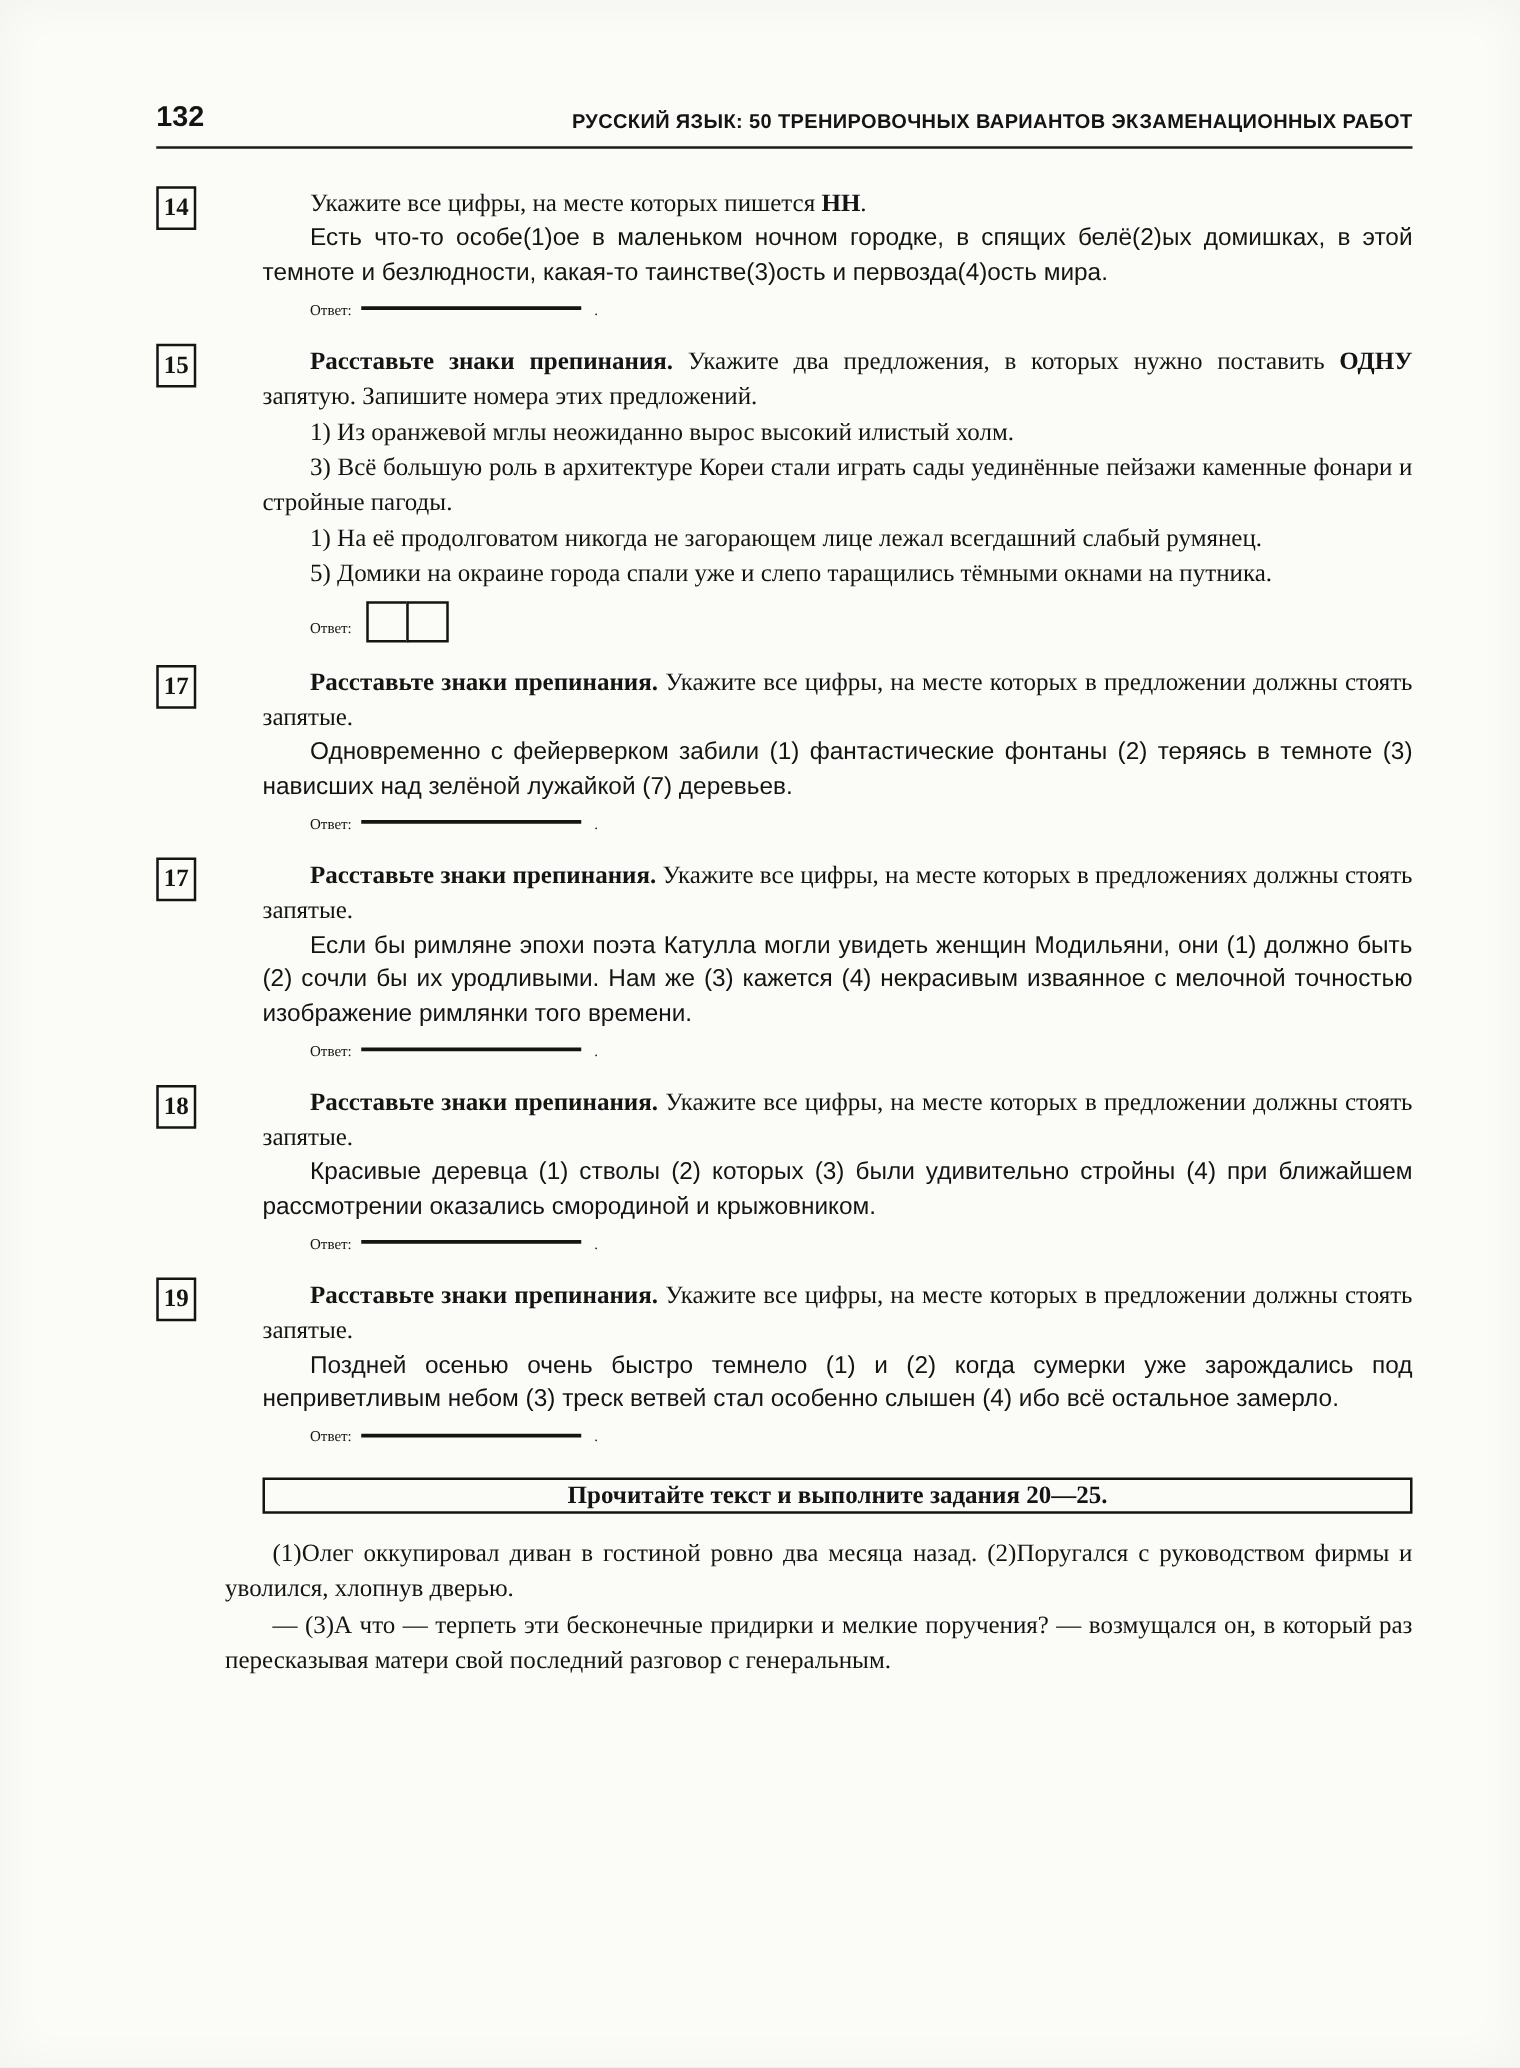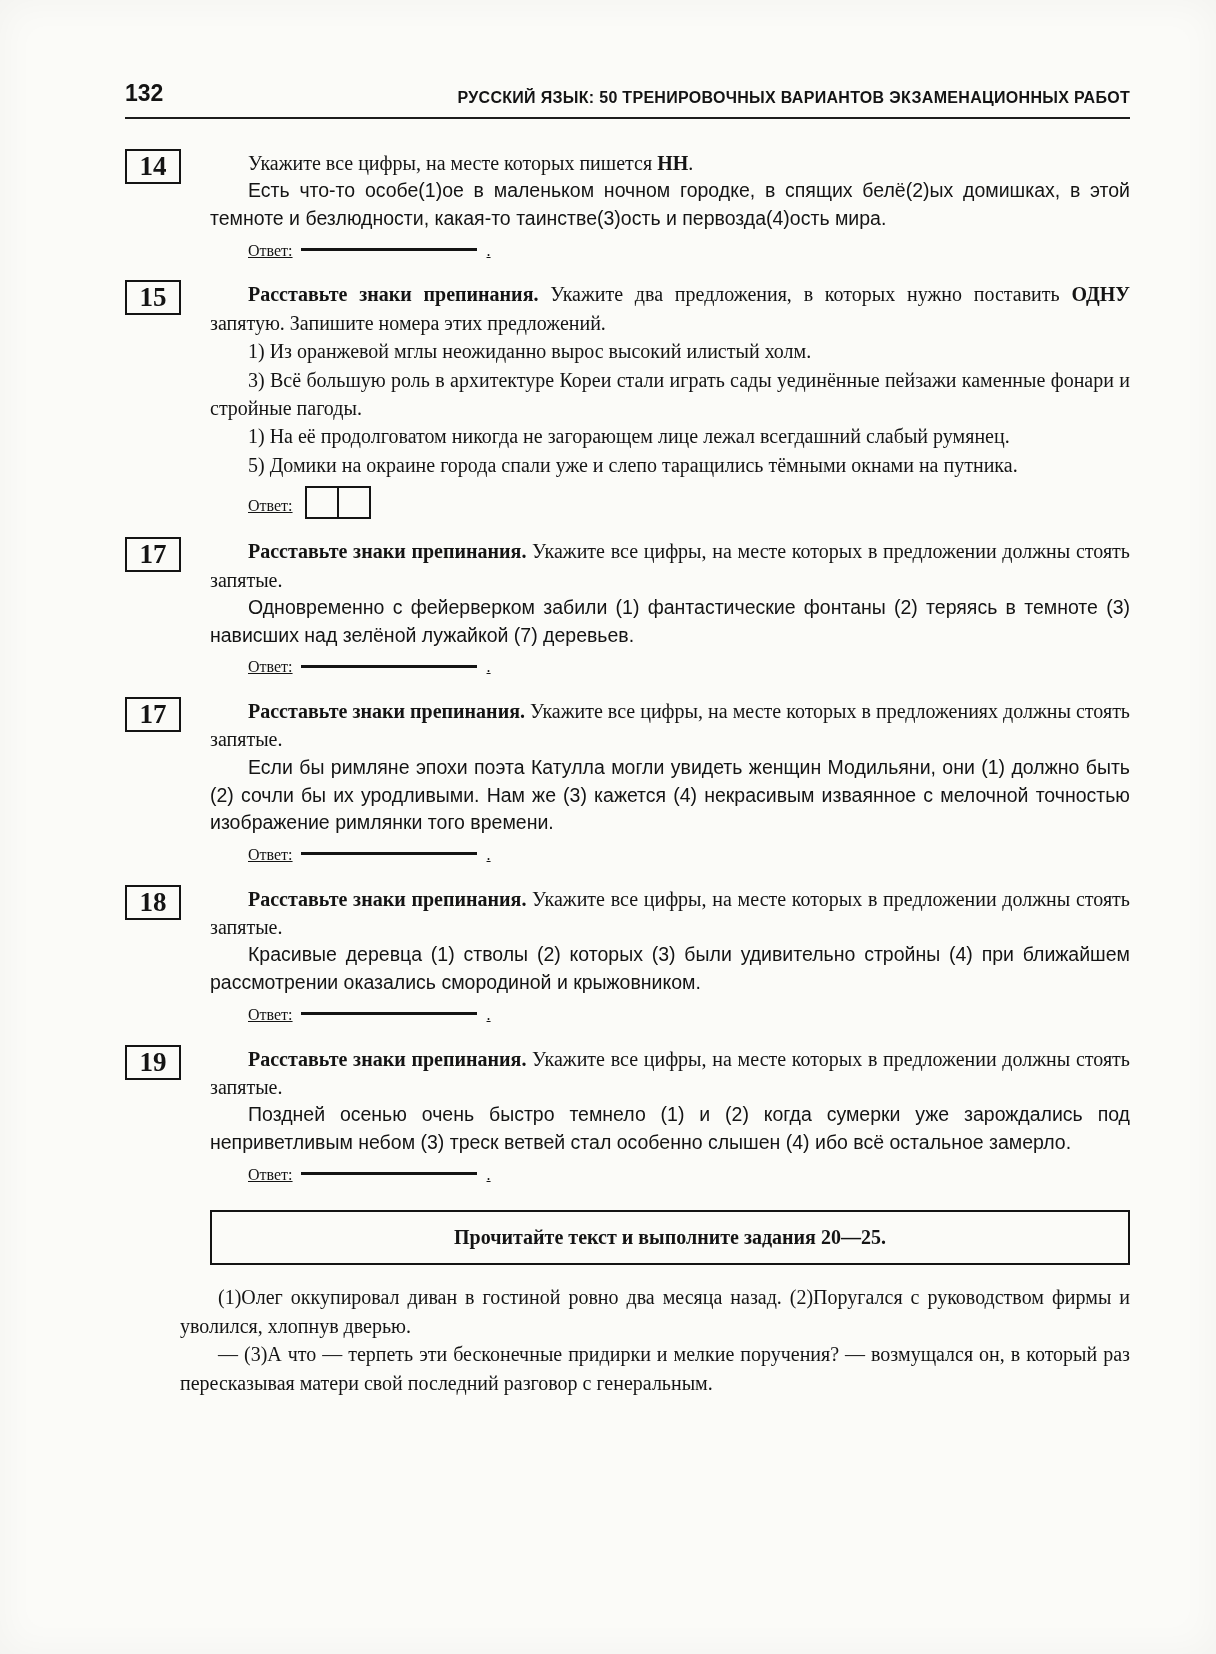--- a/index.html
+++ b/index.html
@@ -19,47 +19,47 @@
   
   .page-header { display:flex; justify-content:space-between; align-items:flex-end; }
   .page-num { font-family:"Liberation Sans", sans-serif; font-weight:bold; font-size:23px; }
   .book-title { font-family:"Liberation Sans", sans-serif; font-weight:bold; font-size:16px; letter-spacing:0.3px; text-align:left; }
   .header-rule { border:none; border-top:2px solid #1c1c1c; margin:10px 0 30px; }
 
   
   .task { display:flex; margin-bottom:16px; }
   .task-num-col { flex:0 0 85px; }
   .num-box {
-    width:56px; height:35px; border:2px solid #141414;
+    width:32px; height:35px; border:2px solid #141414;
     display:flex; align-items:center; justify-content:center;
-    font-weight:bold; font-size:27px; background:#fbfbf8;
+    font-weight:bold; font-size:20px; background:#fbfbf8;
   }
   .task-content { flex:1; min-width:0; }
 
   .para { font-size:20px; line-height:1.42; text-align:justify; text-indent:38px; }
   .serif { font-family:"Liberation Serif", serif; }
   .sans  { font-family:"Liberation Sans", sans-serif; font-size:19.5px; }
   .intro b { font-weight:bold; }
 
-  .answer-row { font-size:16px; line-height:1.42; padding-left:38px; margin:7px 0 2px;text-decoration:underline; }
+  .answer-row { font-size:12px; line-height:1.42; padding-left:38px; margin:7px 0 2px; }
   .answer-line {
     display:inline-block; width:176px; height:2px;
     border-bottom:3px solid #141414;
     vertical-align:0.28em; margin:0 10px 0 8px;
   }
   .answer-grid { display:inline-flex; vertical-align:-8px; margin-left:12px; }
   .answer-cell { width:34px; height:33px; border:2px solid #141414; background:#fbfbf8; }
   .answer-cell + .answer-cell { margin-left:-2px; }
 
   
   .reading { margin-top:22px; margin-left:55px; }
   .reading-banner {
     border:2px solid #141414;
     margin-left:30px;
-    padding:14px 10px;
+    padding:1px 10px;
     text-align:center; font-weight:bold; font-size:20px;
     margin-bottom:18px;
   }
   .reading .para { margin-bottom:0; }
 </style>
 </head>
 <body>
 
 <div class="page">
 

